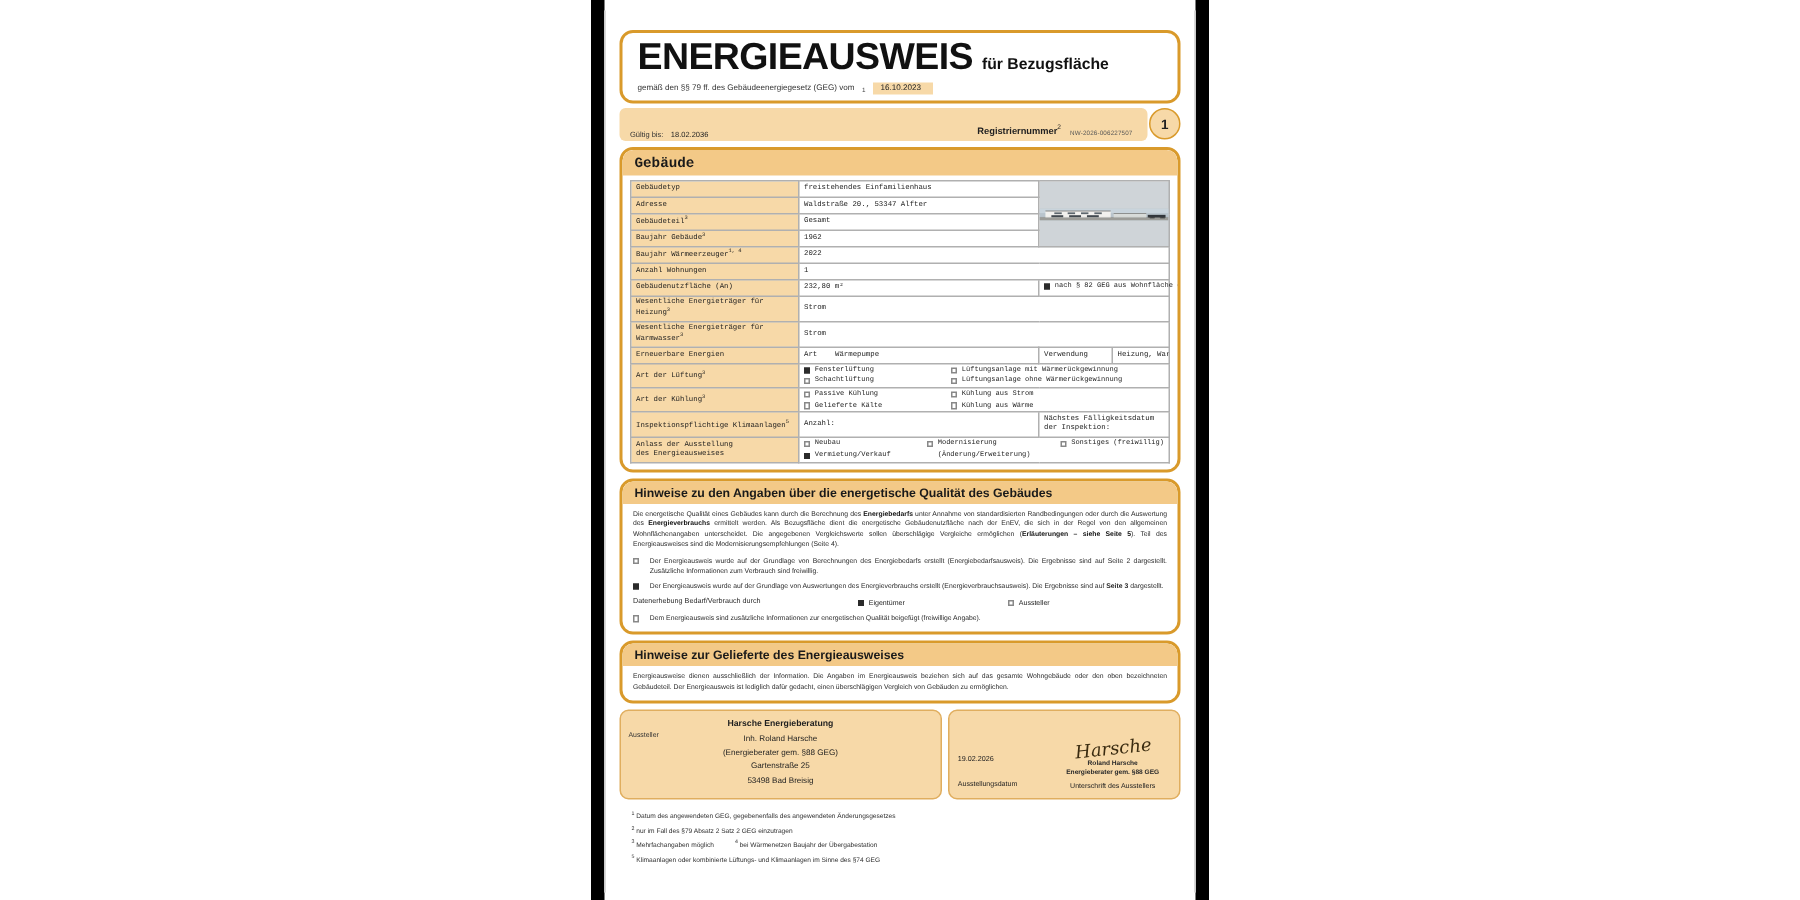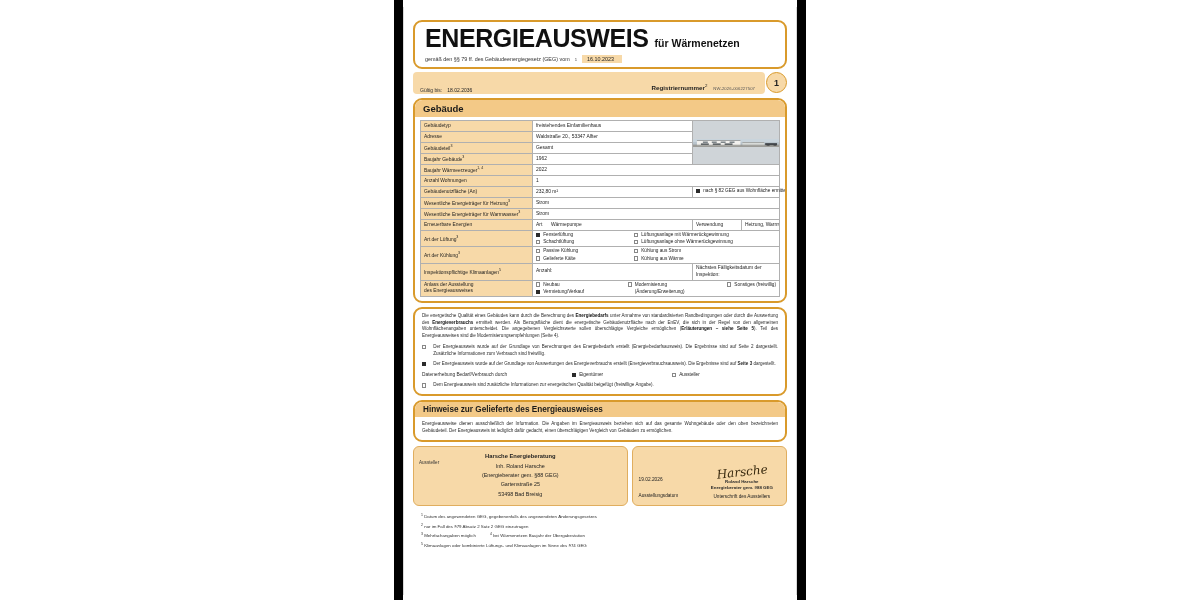--- a/index.html
+++ b/index.html
@@ -82,21 +82,21 @@
   .gtable td.lbl{background:#f7d9a8;width:112px;color:#1d1d1d;}
   .gtable td.val{background:#ffffff;}
   .sup{font-size:3.6px;vertical-align:super;}
   .photo-cell{
     width:87px;padding:0 !important;border:0.6px solid #b0b0b0;background:#cfd4d8;
     vertical-align:top;
   }
   .photo{
     width:100%;height:100%;display:block;
   }
-  .gebsec{padding:0 0 4px 0;margin-bottom:4px;overflow:hidden;}
+  .gebsec{padding:0 0 4px 0;margin-bottom:4px;overflow:hidden;font-family:Liberation Mono, monospace;}
   .gebinner{padding:3px 5px 0 5px;}
 
   
   .cb{display:inline-block;width:4.2px;height:4.2px;border:0.6px solid #888;
       background:#fff;margin-right:3px;vertical-align:middle;box-sizing:border-box;}
   .cb.on{background:#2b2b2b;border-color:#2b2b2b;}
   .opt{display:inline-flex;align-items:center;font-size:4.7px;color:#222;white-space:nowrap;}
   .optcol{display:flex;flex-direction:column;gap:1.5px;}
   .optrow2{display:flex;gap:10px;}
 
@@ -151,21 +151,21 @@
 <div class="viewer">
 
   <div class="gutter left"></div>
   <div class="gutter right"></div>
 
   <div class="page">
 
     <div class="frame titlebox">
       <div class="titlerow">
         <span class="t-main">ENERGIEAUSWEIS</span>
-        <span class="t-sub">für Wärmenetzen</span>
+        <span class="t-sub">für Bezugsfläche</span>
       </div>
       <div class="t-law">
         <span>gemäß den §§ 79 ff. des Gebäudeenergiegesetz (GEG) vom</span>
         <span class="sup">1</span>
         <span class="valuefield">16.10.2023</span>
       </div>
     </div>
 
     <div class="regrow">
       <div class="regband">
@@ -370,20 +370,21 @@
                   </div>
                 </div>
               </td>
             </tr>
           </tbody>
         </table>
       </div>
     </div>
 
     <div class="frame note">
+      <div class="sec-head small">Hinweise zu den Angaben über die energetische Qualität des Gebäudes</div>
       <div class="note-body">
         <p class="para"><span>Die energetische Qualität eines Gebäudes kann durch die Berechnung des </span><b>Energiebedarfs</b><span> unter Annahme von standardisierten Randbedingungen oder durch die Auswertung des </span><b>Energieverbrauchs</b><span> ermittelt werden. Als Bezugsfläche dient die energetische Gebäudenutzfläche nach der EnEV, die sich in der Regel von den allgemeinen Wohnflächenangaben unterscheidet. Die angegebenen Vergleichswerte sollen überschlägige Vergleiche ermöglichen (</span><b>Erläuterungen – siehe Seite 5</b><span>). Teil des Energieausweises sind die Modernisierungsempfehlungen (Seite 4).</span></p>
 
         <div class="bullet">
           <span class="cb"></span>
           <span class="btxt">Der Energieausweis wurde auf der Grundlage von Berechnungen des Energiebedarfs erstellt (Energiebedarfsausweis). Die Ergebnisse sind auf Seite 2 dargestellt. Zusätzliche Informationen zum Verbrauch sind freiwillig.</span>
         </div>
 
         <div class="bullet">
           <span class="cb on"></span>

